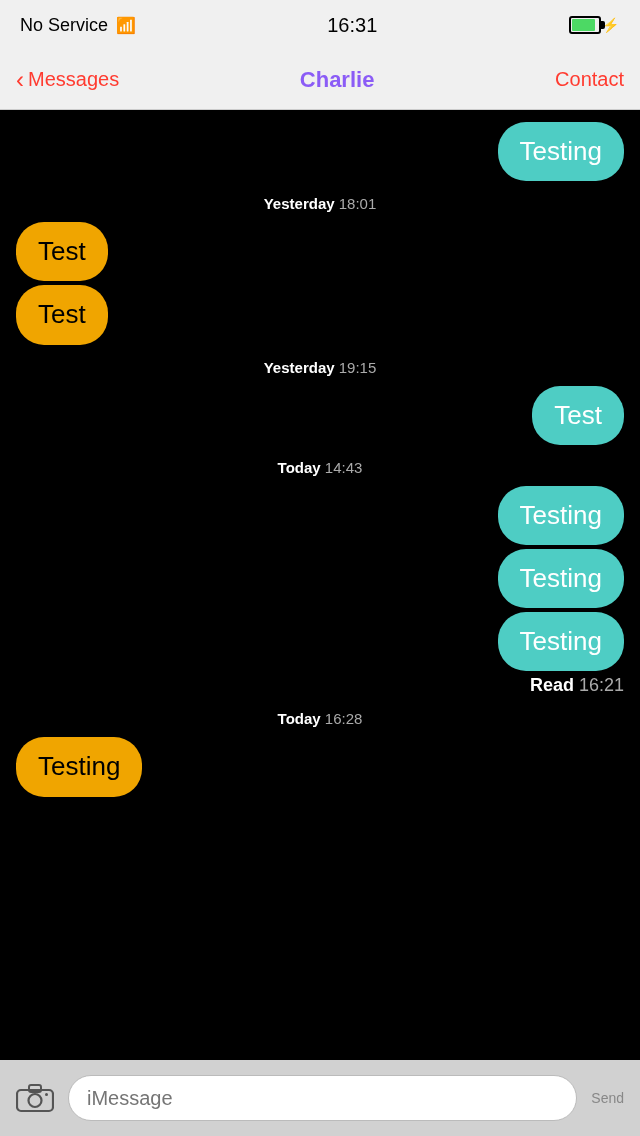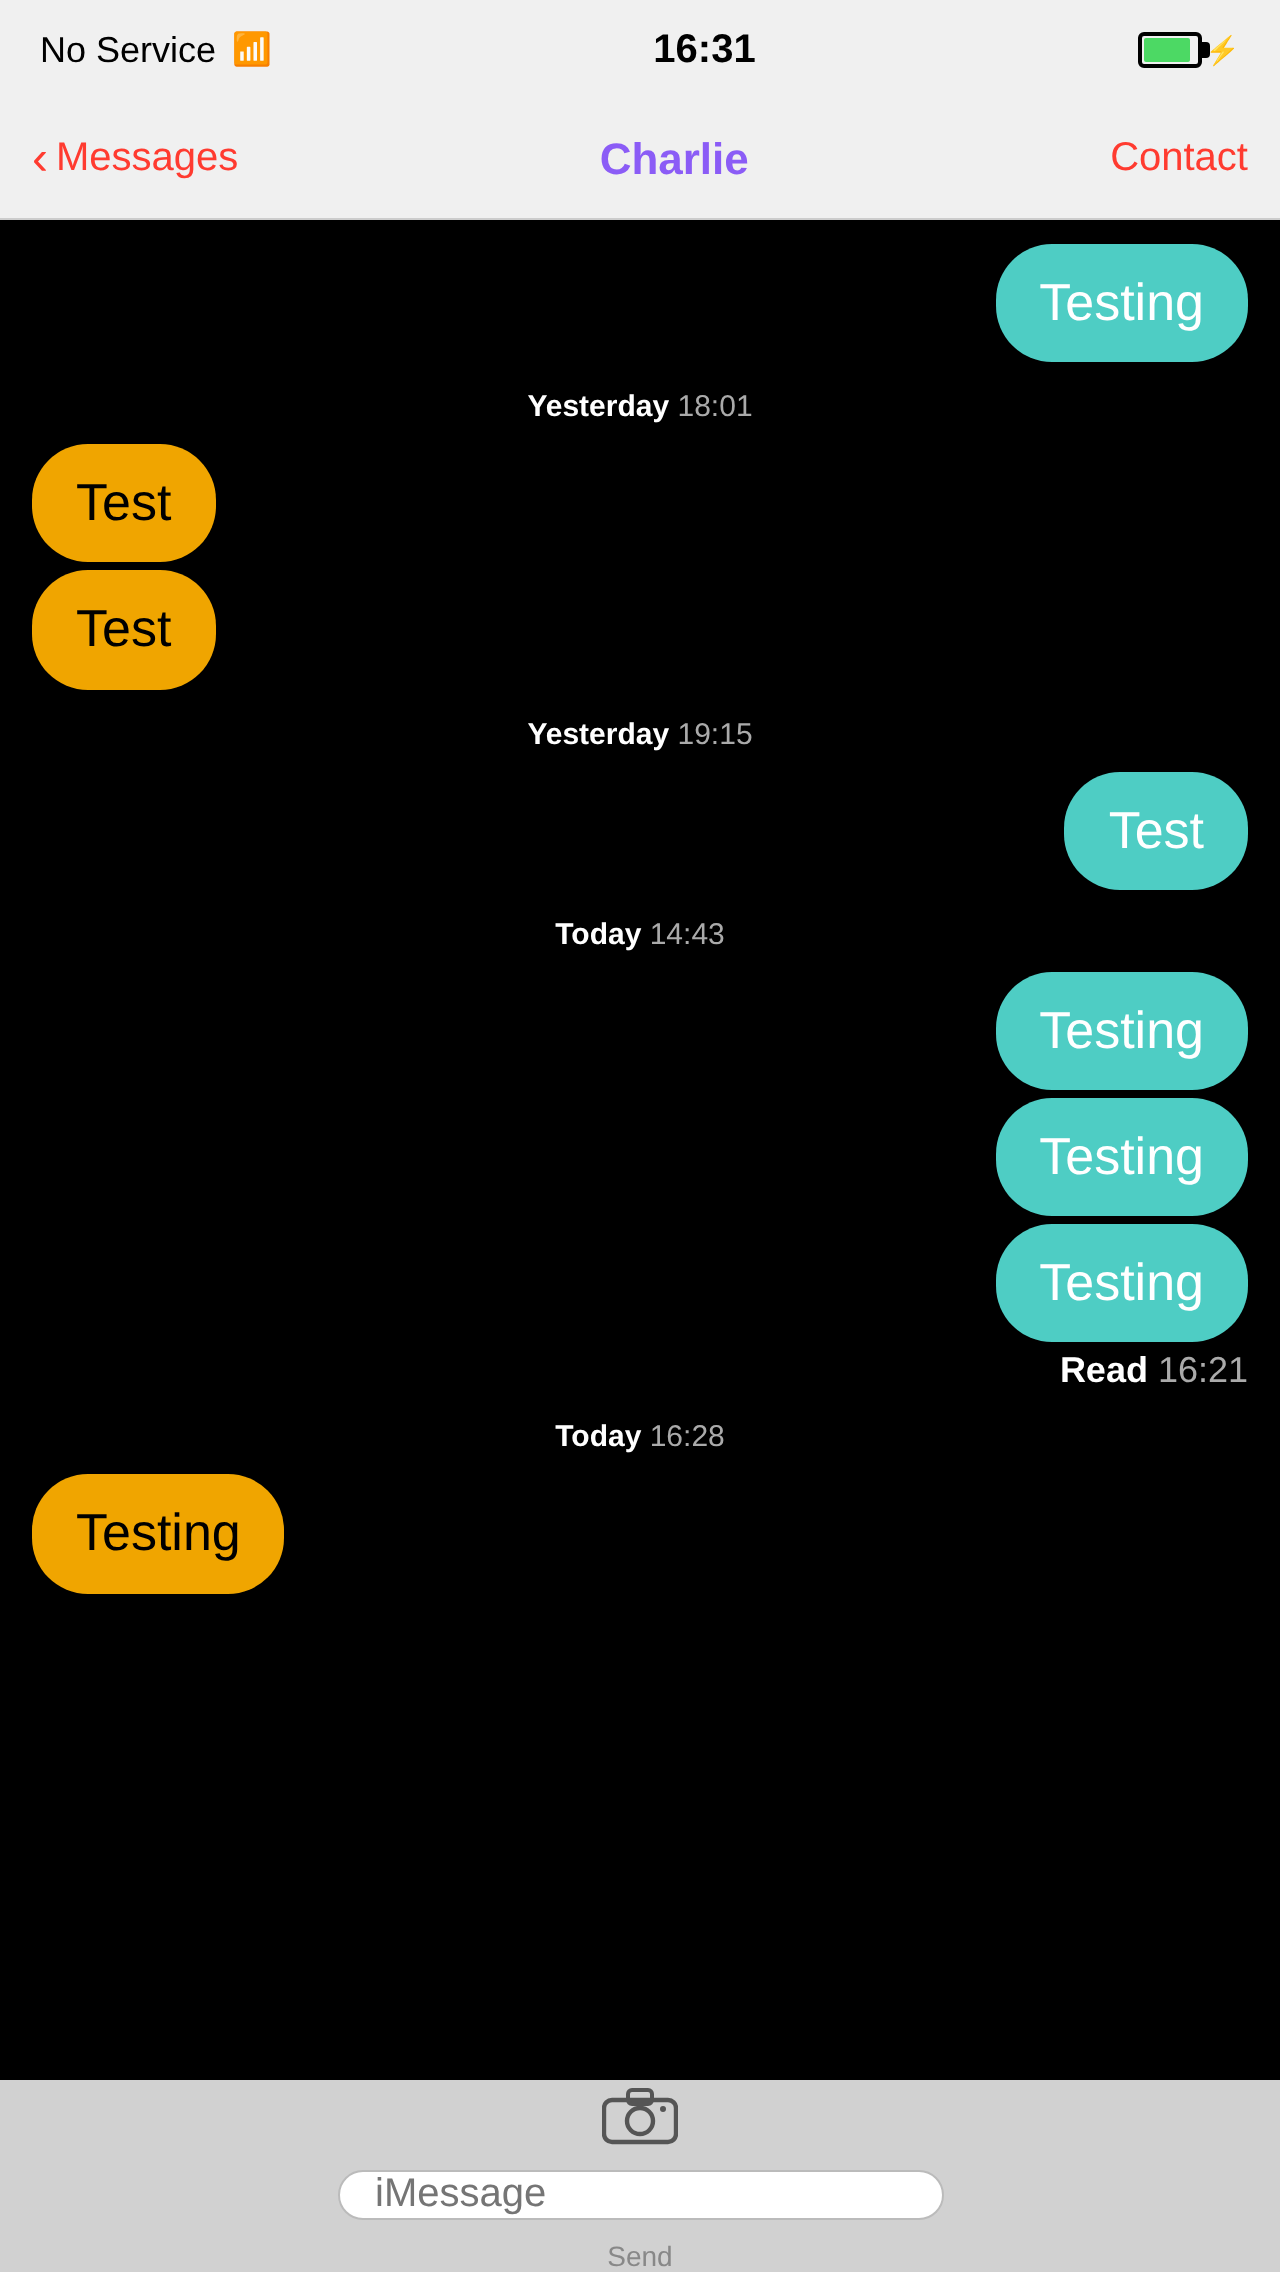--- a/index.html
+++ b/index.html
@@ -30,21 +30,21 @@
       gap: 8px;
       font-size: 18px;
       font-weight: 500;
       color: #000;
     }
     .wifi-icon {
       font-size: 16px;
     }
     .status-center {
       font-size: 20px;
-      font-weight: 700;
+      font-weight: 400;
       color: #000;
     }
     .status-right {
       display: flex;
       align-items: center;
       gap: 4px;
     }
     .battery-container {
       display: flex;
       align-items: center;
@@ -177,27 +177,26 @@
       margin: 2px 16px 8px;
     }
     .read-receipt span {
       color: #fff;
       font-weight: 600;
     }
 
     
     .input-bar {
       background: #d1d1d1;
-      height: 96px;
+      height: 76px;
       display: flex;
       align-items: center;
       padding: 0 12px;
       gap: 10px;
       flex-shrink: 0;
-      flex-direction: column;
     }
     .camera-btn {
       width: 46px;
       height: 46px;
       display: flex;
       align-items: center;
       justify-content: center;
       cursor: pointer;
     }
     .camera-icon-svg {

